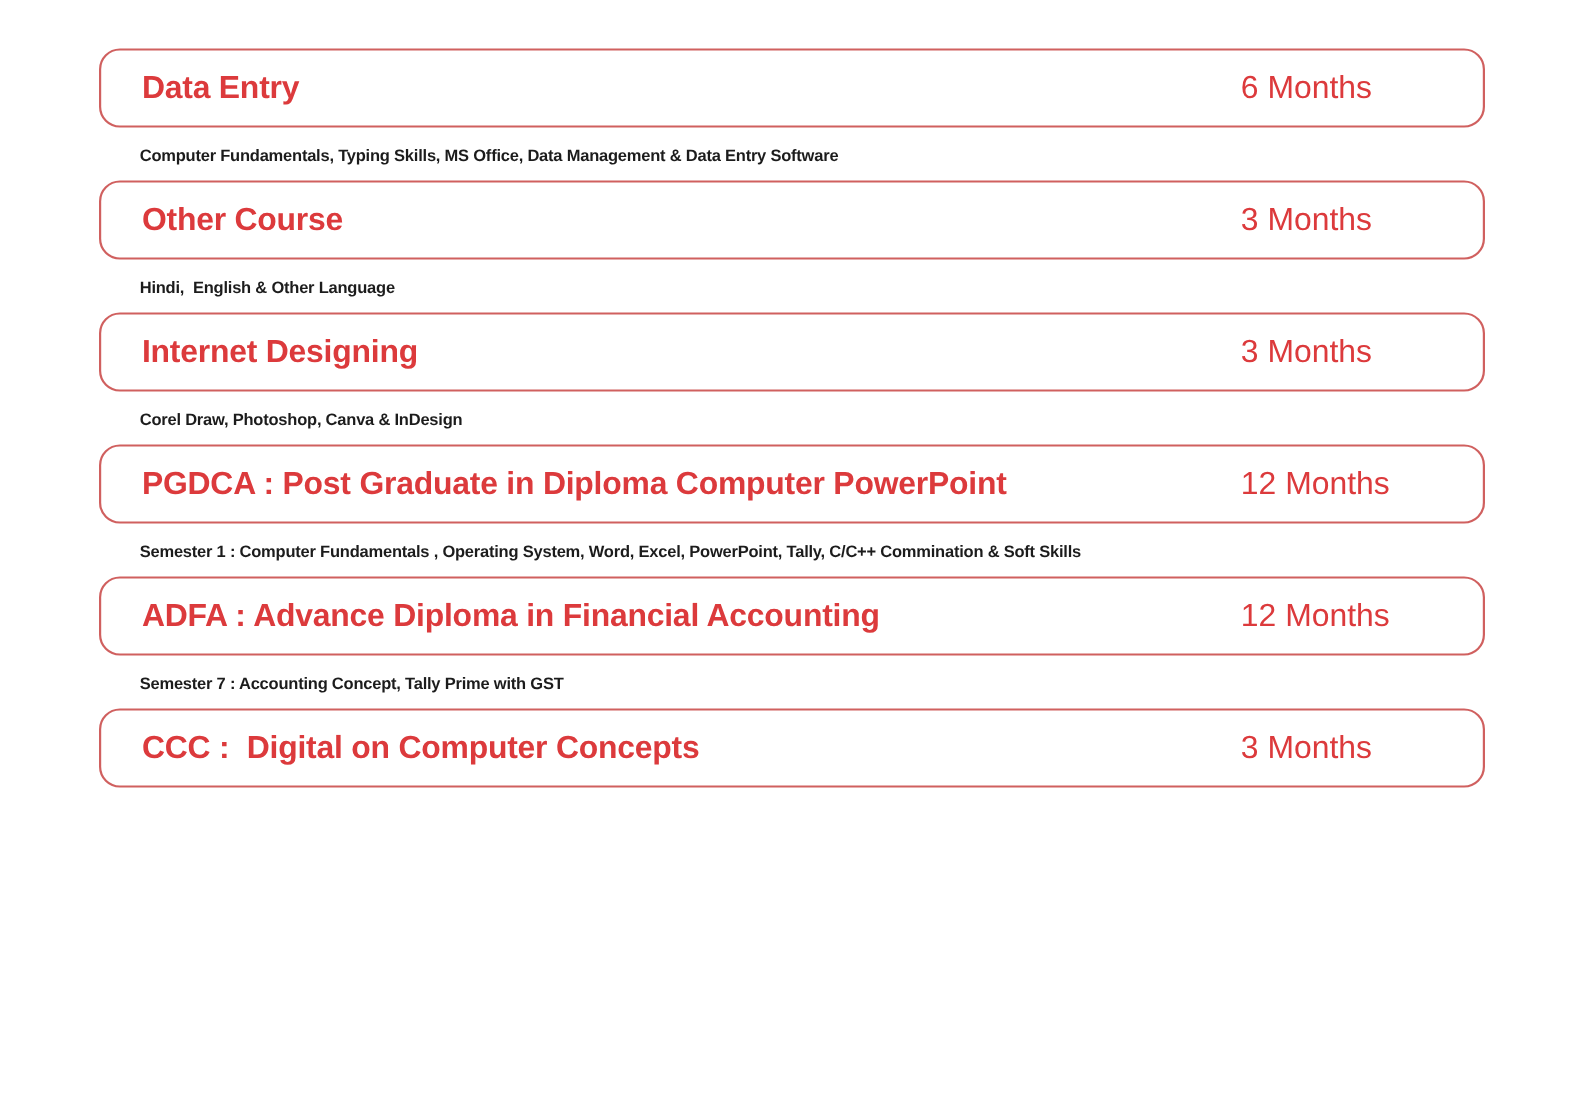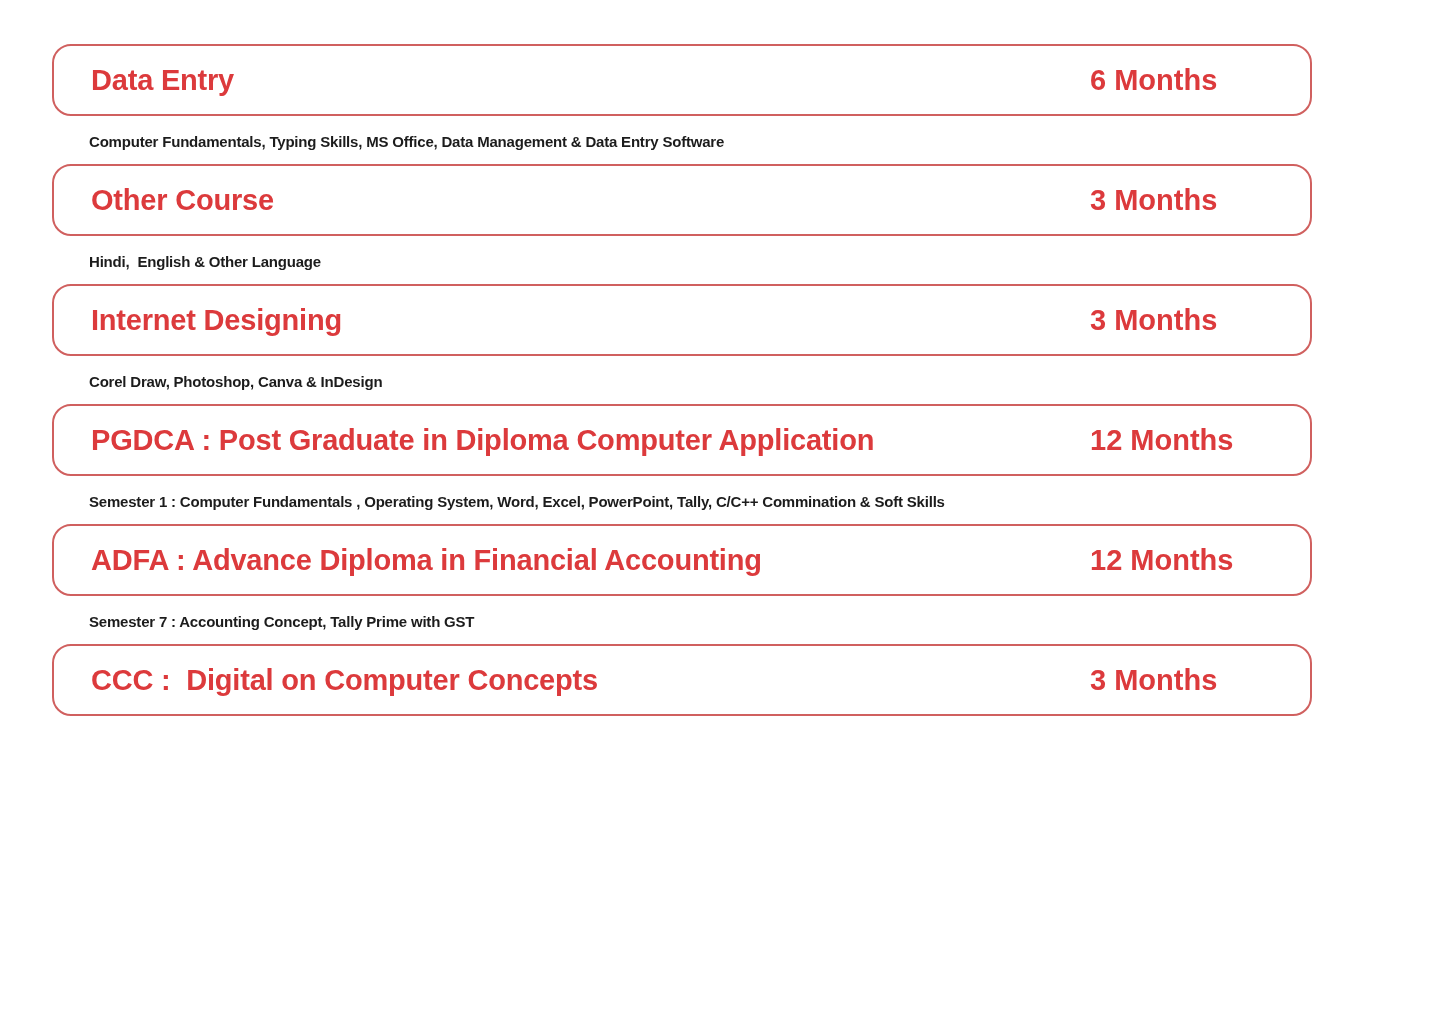--- a/index.html
+++ b/index.html
@@ -8,21 +8,21 @@
     background: #ffffff;
     font-family: "Liberation Sans", sans-serif;
   }
   .page {
     position: relative;
     width: 1440px;
     height: 1018px;
     background: #ffffff;
     overflow: hidden;
     box-sizing: border-box;
-    padding: 44px 90px 0 52px;
+    padding: 44px 90px 0 90px;
   }
   .course-section { width: 1260px; }
   .course-box {
     box-sizing: border-box;
     width: 1260px;
     height: 72px;
     border: 2px solid var(--border-red, #d0605f);
     border-radius: 19px;
     background: #ffffff;
     display: flex;
@@ -35,21 +35,21 @@
     font-size: 29px;
     font-weight: bold;
     letter-spacing: -0.2px;
     white-space: pre-wrap;
   }
   .course-duration {
     flex: 0 0 auto;
     width: 220px;
     color: var(--accent-red, #dc3a3c);
     font-size: 29px;
-    font-weight: bold;
+    font-weight: normal;
     text-align: left;
     white-space: pre-wrap;
   }
   .course-details {
     margin: 8px 0 4px 37px;
     max-width: 1165px;
   }
   .course-details p {
     margin: 0 0 4px 0;
     color: var(--text-black, #1c1c1c);
@@ -90,21 +90,21 @@
       <div class="course-title">Internet Designing</div>
       <div class="course-duration">3 Months</div>
     </div>
     <div class="course-details">
           <p>Corel Draw, Photoshop, Canva &amp; InDesign</p>
         </div>
   </section>
 
   <section class="course-section">
     <div class="course-box">
-      <div class="course-title">PGDCA : Post Graduate in Diploma Computer Application</div>
+      <div class="course-title">PGDCA : Post Graduate in Diploma Computer PowerPoint</div>
       <div class="course-duration">12 Months</div>
     </div>
     <div class="course-details">
           <p>Semester 1 : Computer Fundamentals , Operating System, Word, Excel, PowerPoint, Tally, C/C++ Commination &amp; Soft Skills</p>
         </div>
   </section>
 
   <section class="course-section">
     <div class="course-box">
       <div class="course-title">ADFA : Advance Diploma in Financial Accounting</div>

